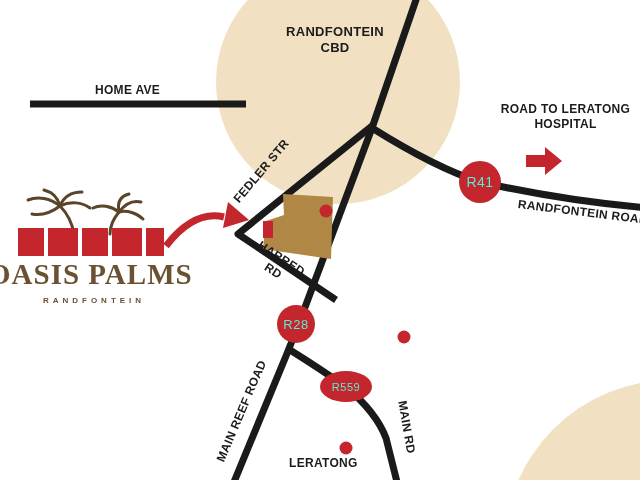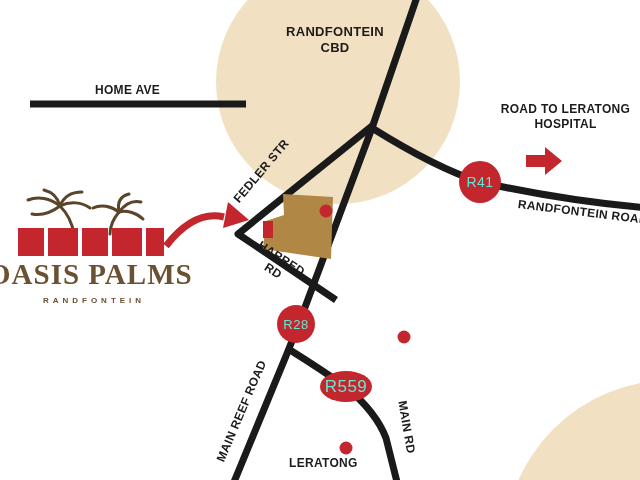--- a/index.html
+++ b/index.html
@@ -70,21 +70,21 @@
 
 
   <div class="map-label" style="left:187px;top:404px;transform:rotate(-67deg);transform-origin:center">MAIN REEF ROAD</div>
 
   <div class="map-label" style="left:380px;top:420px;transform:rotate(80deg);transform-origin:center">MAIN RD</div>
 
   <div class="map-label" style="left:289px;top:456px">LERATONG</div>
 
   <div class="badge" style="left:459px;top:161px;width:42px;height:42px">R41</div>
   <div class="badge" style="left:277px;top:305px;width:38px;height:38px;font-size:13px">R28</div>
-  <div class="badge" style="left:320px;top:371px;width:52px;height:31px;font-size:17px">R559</div>
+  <div class="badge" style="left:320px;top:371px;width:52px;height:31px;font-size:11px">R559</div>
 
   <div style="position:absolute;left:-12px;top:188px;width:212px;height:130px">
     <svg width="212" height="70" viewBox="0 0 212 70">
       <g class="palm">
         <path d="M86 46 C84 34 80 26 72 18"></path>
         <path d="M72 18 C62 10 50 8 40 12"></path>
         <path d="M72 18 C64 24 54 28 44 26"></path>
         <path d="M72 18 C76 8 84 4 94 4"></path>
         <path d="M72 18 C82 13 94 14 102 20"></path>
         <path d="M72 18 C70 10 64 4 56 2"></path>

